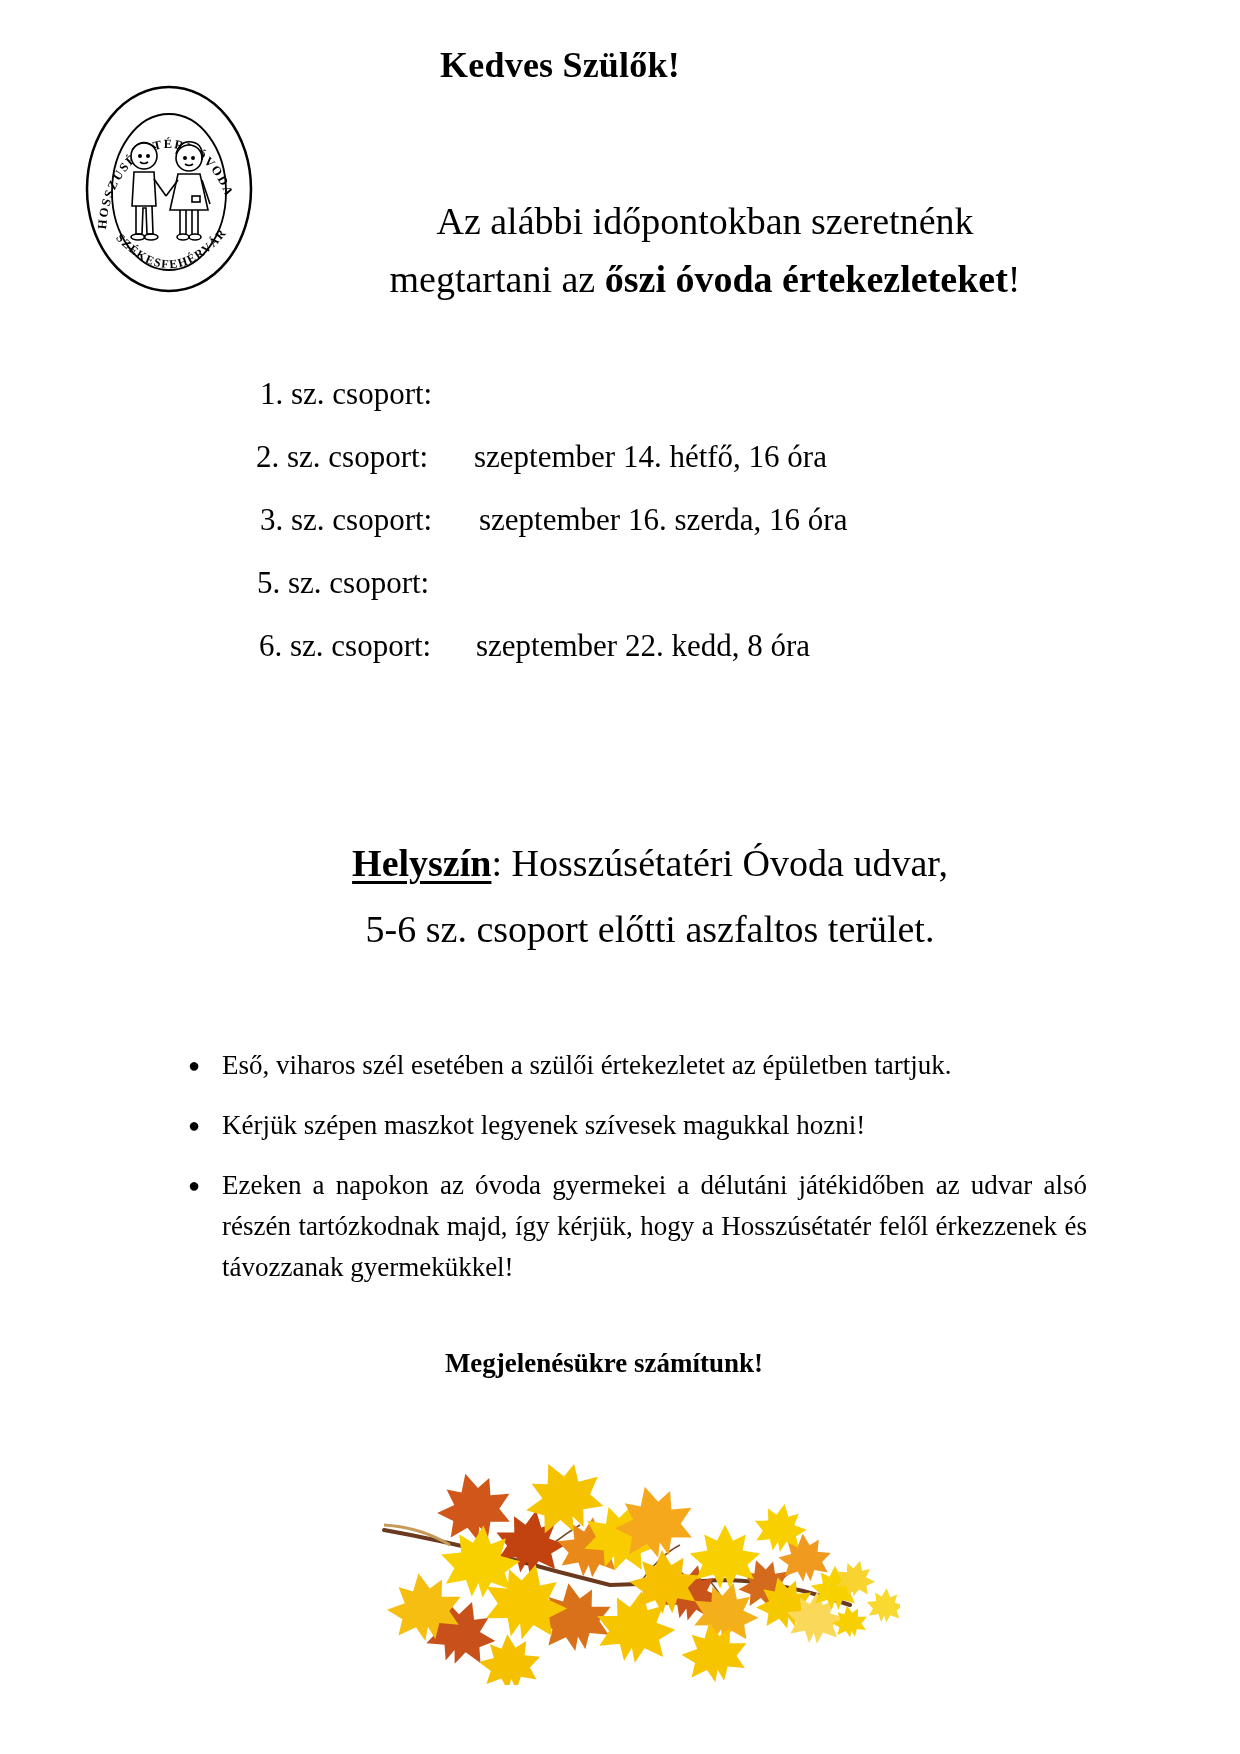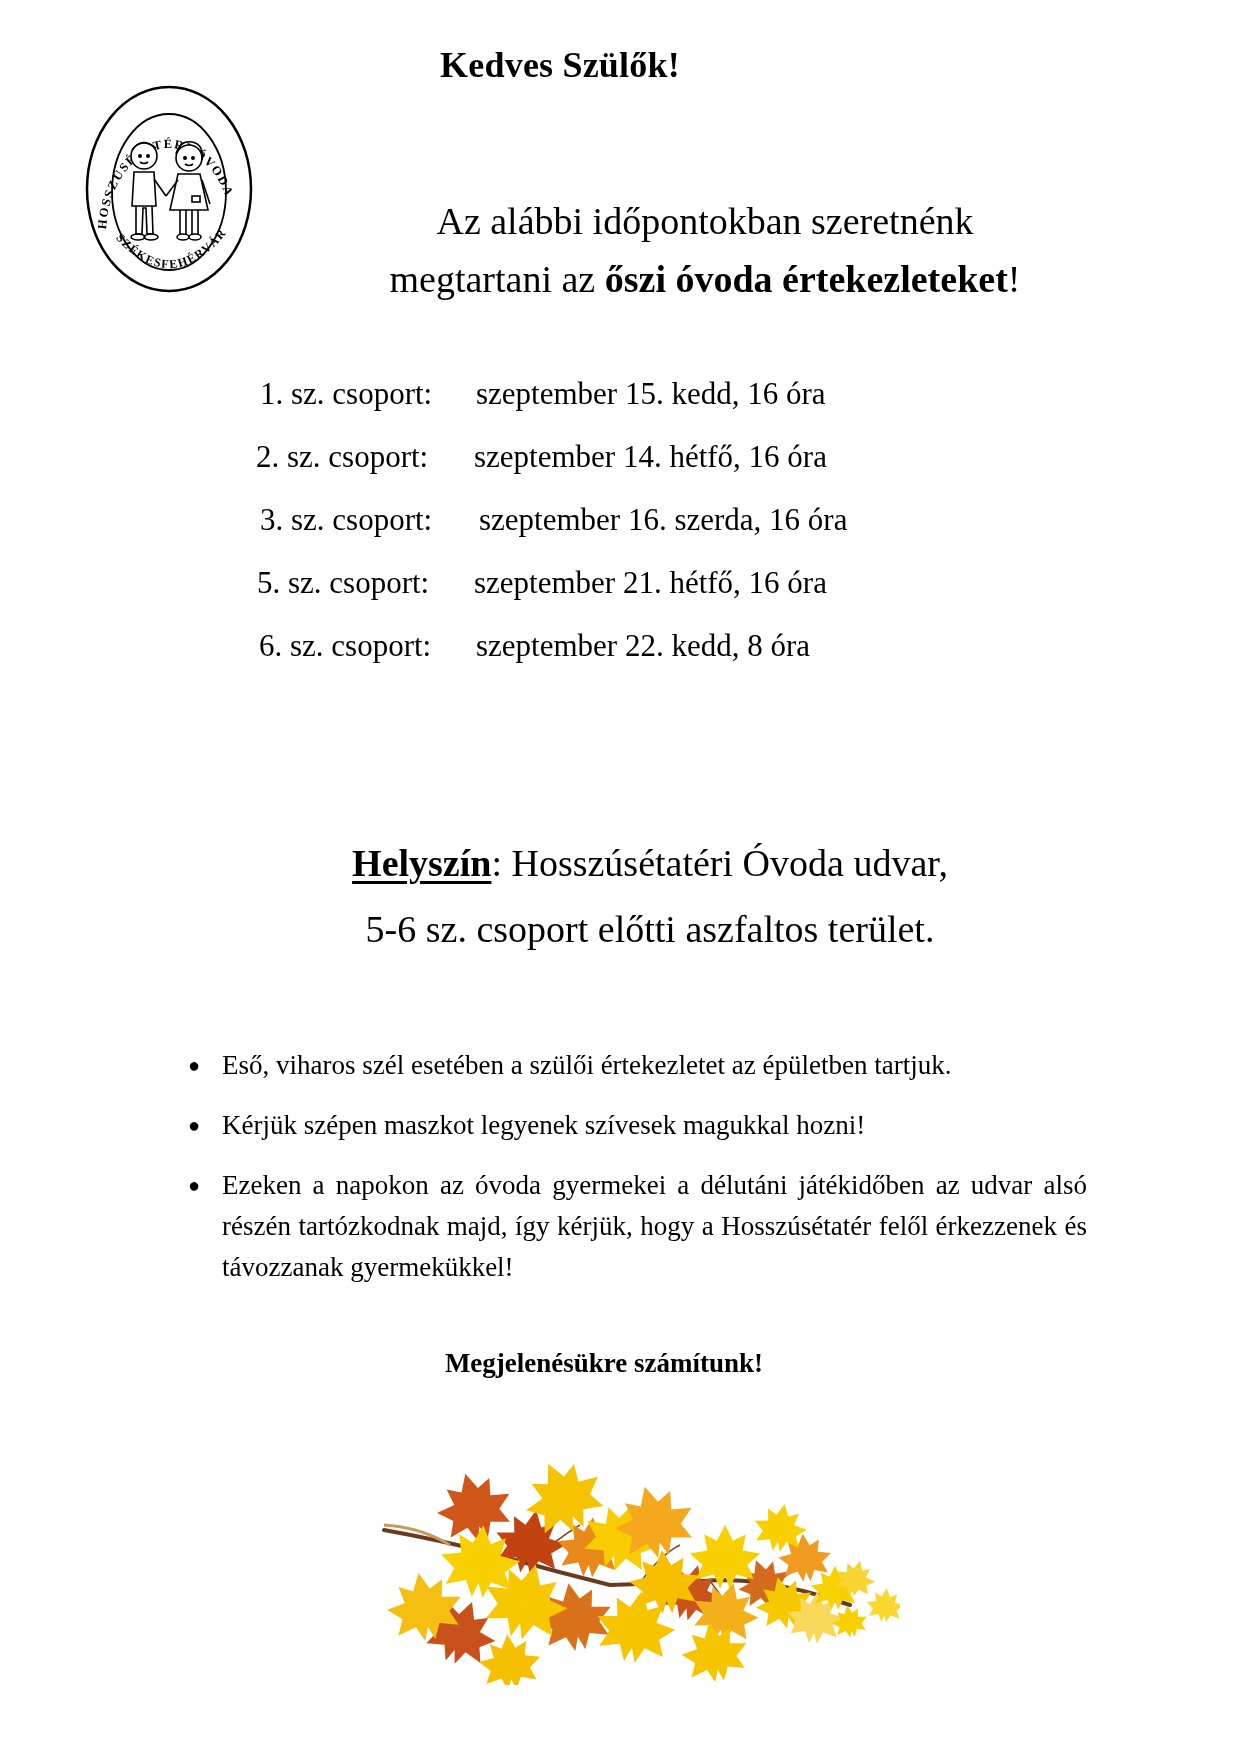--- a/index.html
+++ b/index.html
@@ -97,33 +97,31 @@
 <div class="abs intro">
   <div>Az alábbi időpontokban szeretnénk</div>
   <div>
     <span>megtartani az </span><b>őszi óvoda értekezleteket</b><span>!</span>
   </div>
 </div>
 
 <div class="abs schedule">
   <div class="sched-row">
     <span class="sched-group" style="left:4px">1. sz. csoport:</span>
-    <span class="sched-date" style="left:220px">szeptember 15. kedd, 16 óra</span>
   </div>
   <div class="sched-row">
     <span class="sched-group" style="left:0px">2. sz. csoport:</span>
     <span class="sched-date" style="left:218px">szeptember 14. hétfő, 16 óra</span>
   </div>
   <div class="sched-row">
     <span class="sched-group" style="left:4px">3. sz. csoport:</span>
     <span class="sched-date" style="left:223px">szeptember 16. szerda, 16 óra</span>
   </div>
   <div class="sched-row">
     <span class="sched-group" style="left:1px">5. sz. csoport:</span>
-    <span class="sched-date" style="left:218px">szeptember 21. hétfő, 16 óra</span>
   </div>
   <div class="sched-row">
     <span class="sched-group" style="left:3px">6. sz. csoport:</span>
     <span class="sched-date" style="left:220px">szeptember 22. kedd, 8 óra</span>
   </div>
 </div>
 
 <div class="abs location">
   <div>
     <span class="label">Helyszín</span><span>: Hosszúsétatéri Óvoda udvar,</span>

